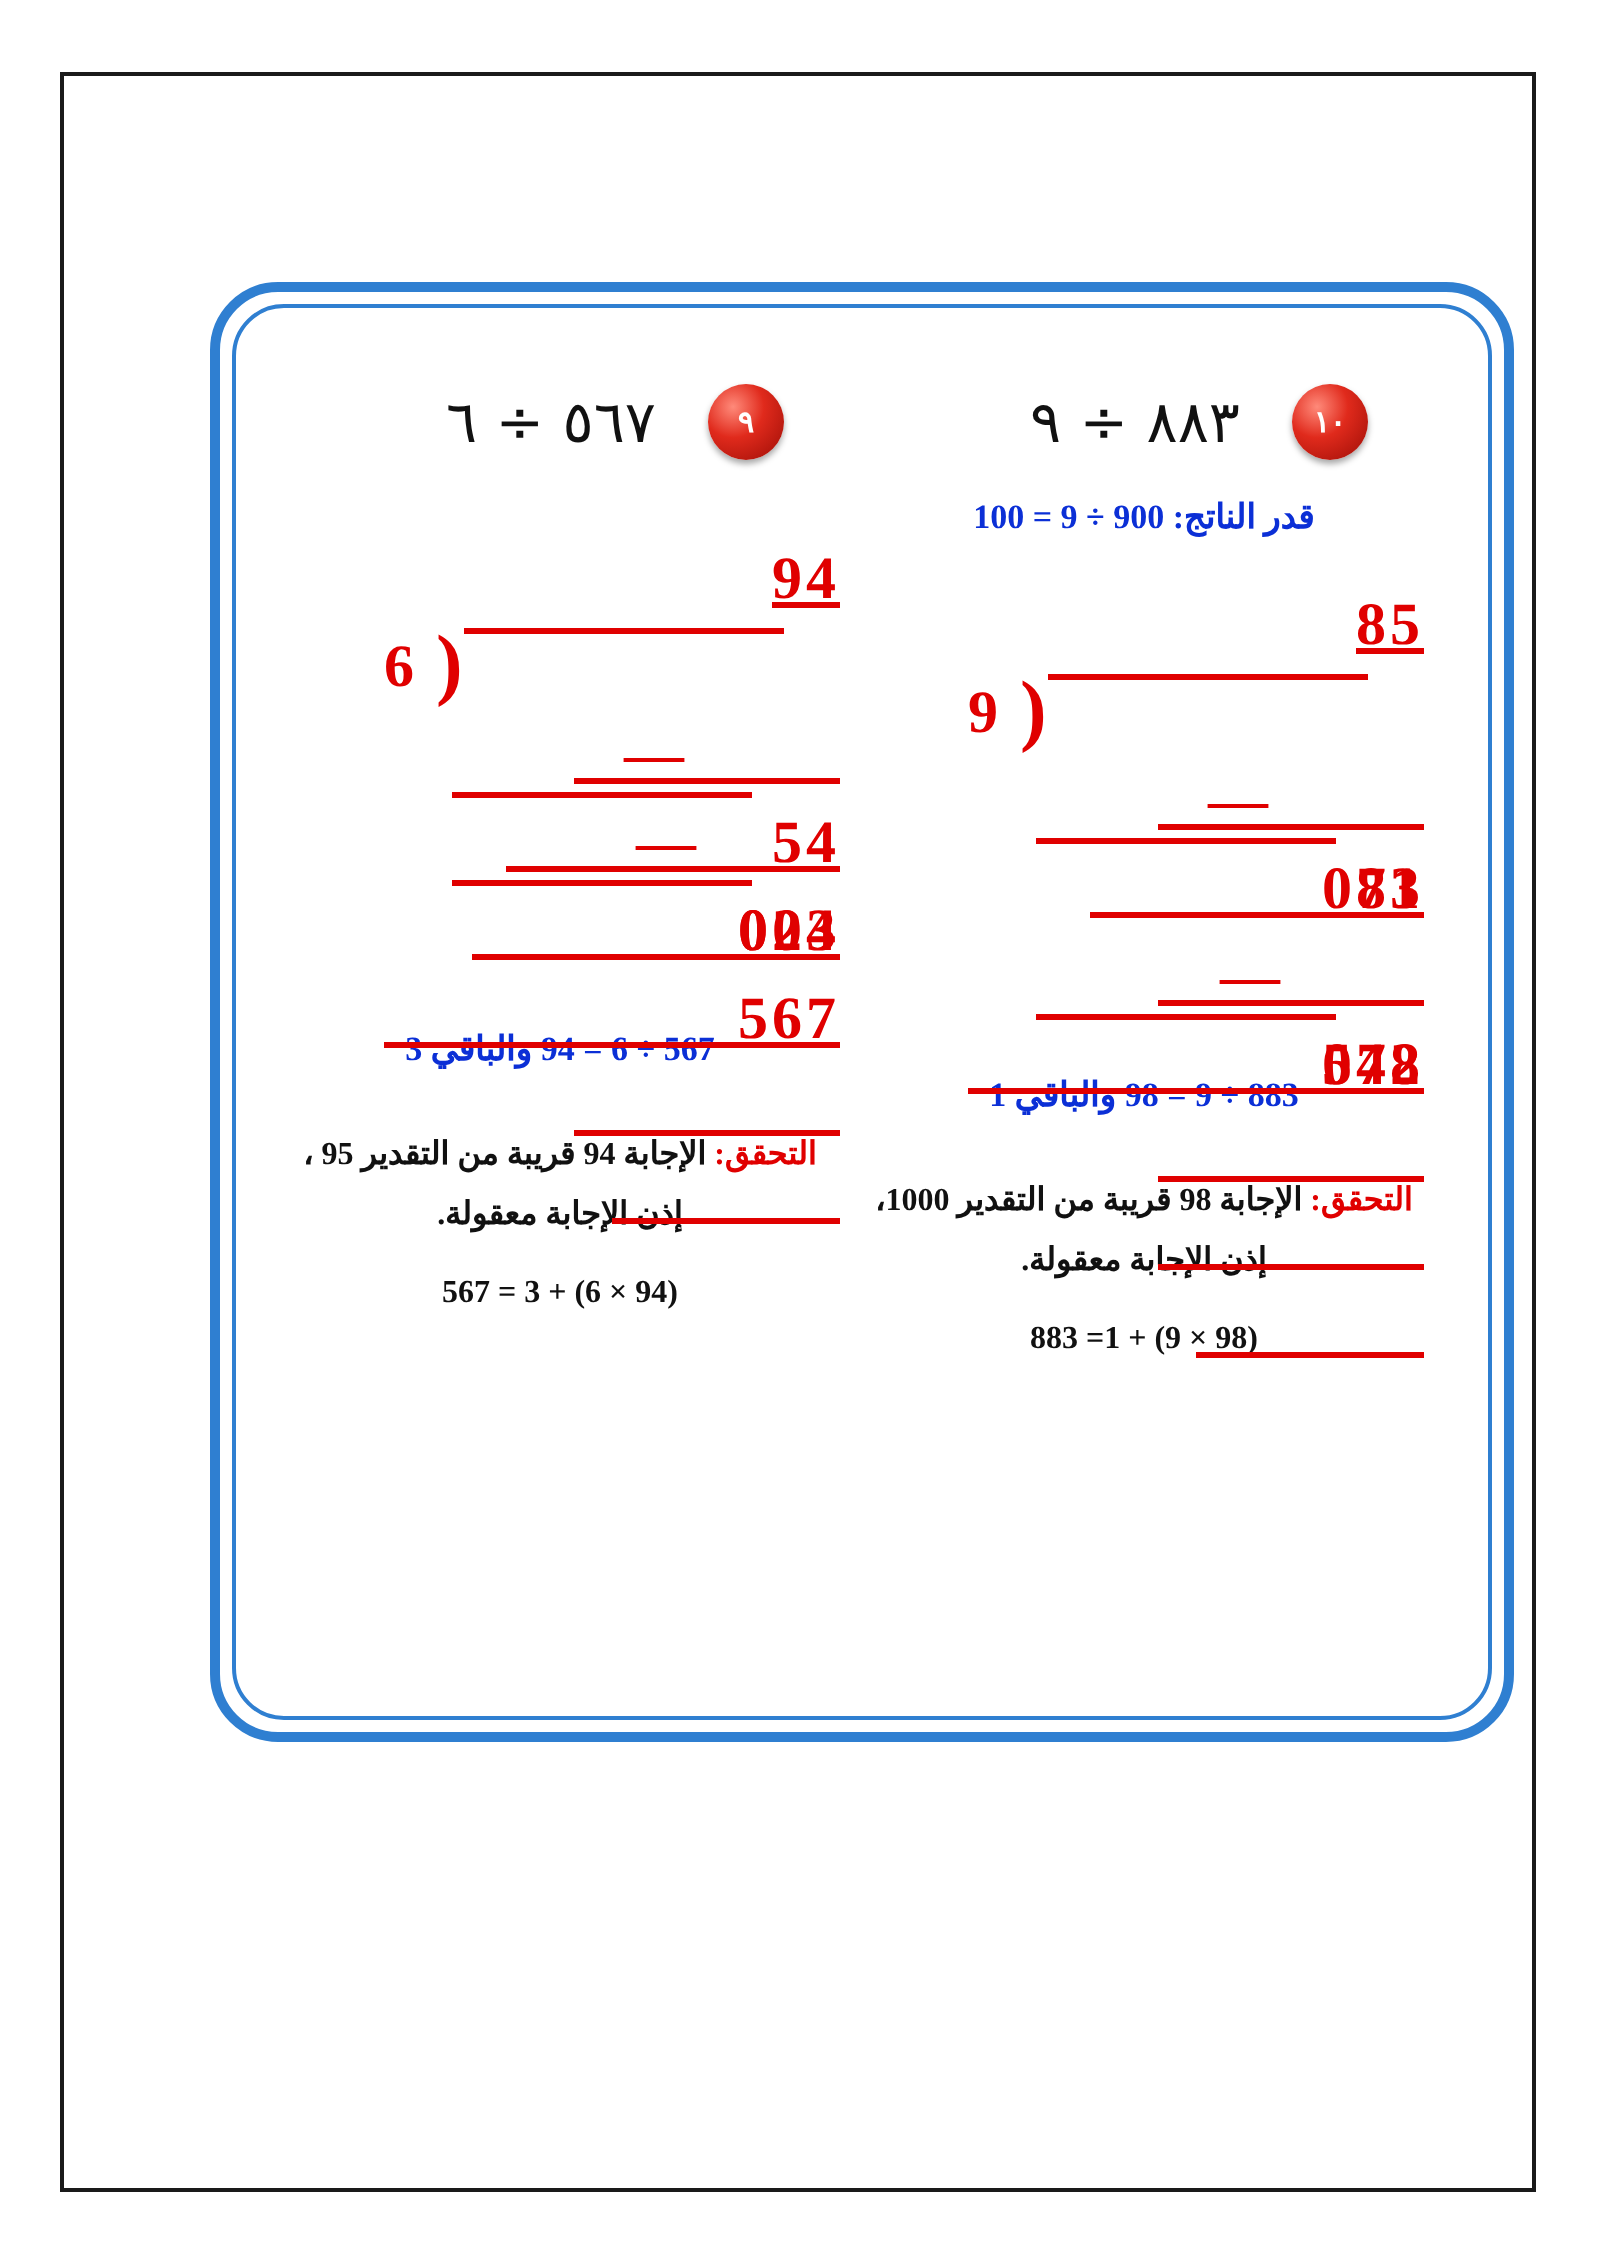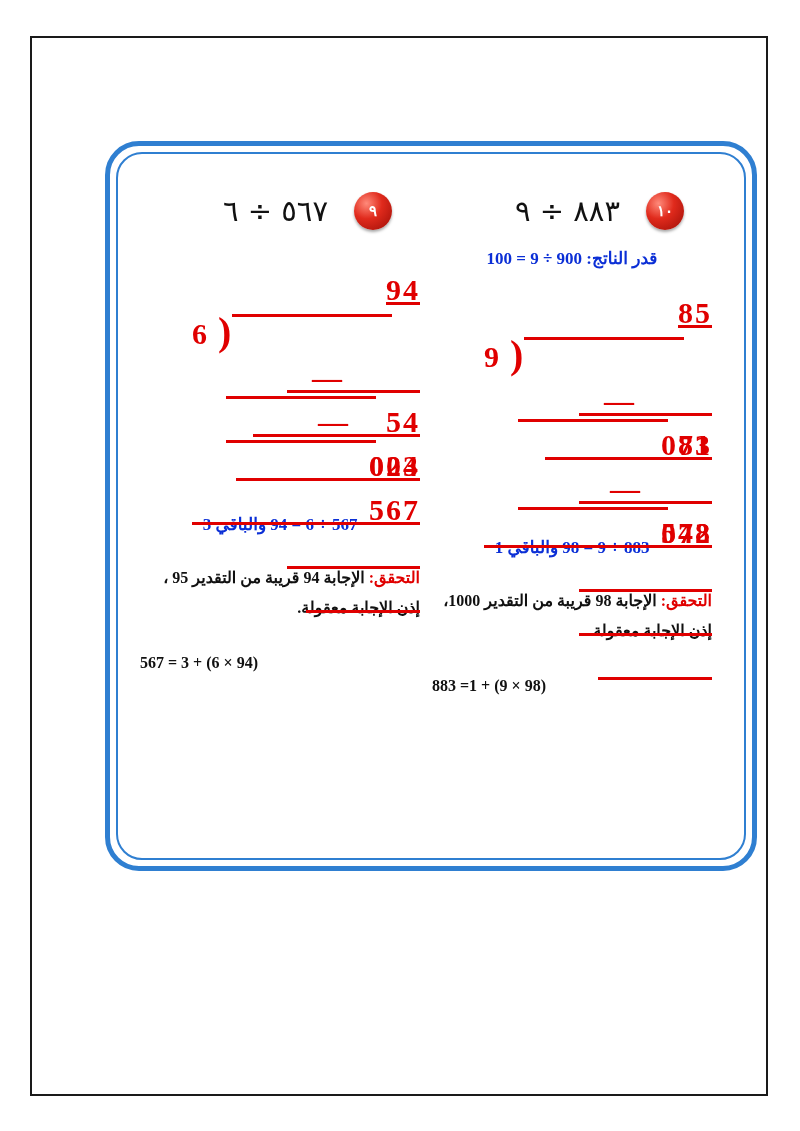--- a/index.html
+++ b/index.html
@@ -198,28 +198,29 @@
     margin-top: 26px;
     white-space: nowrap;
   }
 
   
   .verify {
     margin-top: 28px;
     font-size: 16px;
     font-weight: bold;
     line-height: 1.85;
+    text-align: center;
     color: #111;
   }
   .verify .kw {
     color: #e00000;
   }
   .verify .eq {
     display: block;
-    margin-top: 26px;
+    margin-top: 10px;
     direction: ltr;
     color: #111;
     font-size: 16px;
   }
 </style>
 </head>
 <body>
 
 <div class="page-frame">
   <div class="panel">

